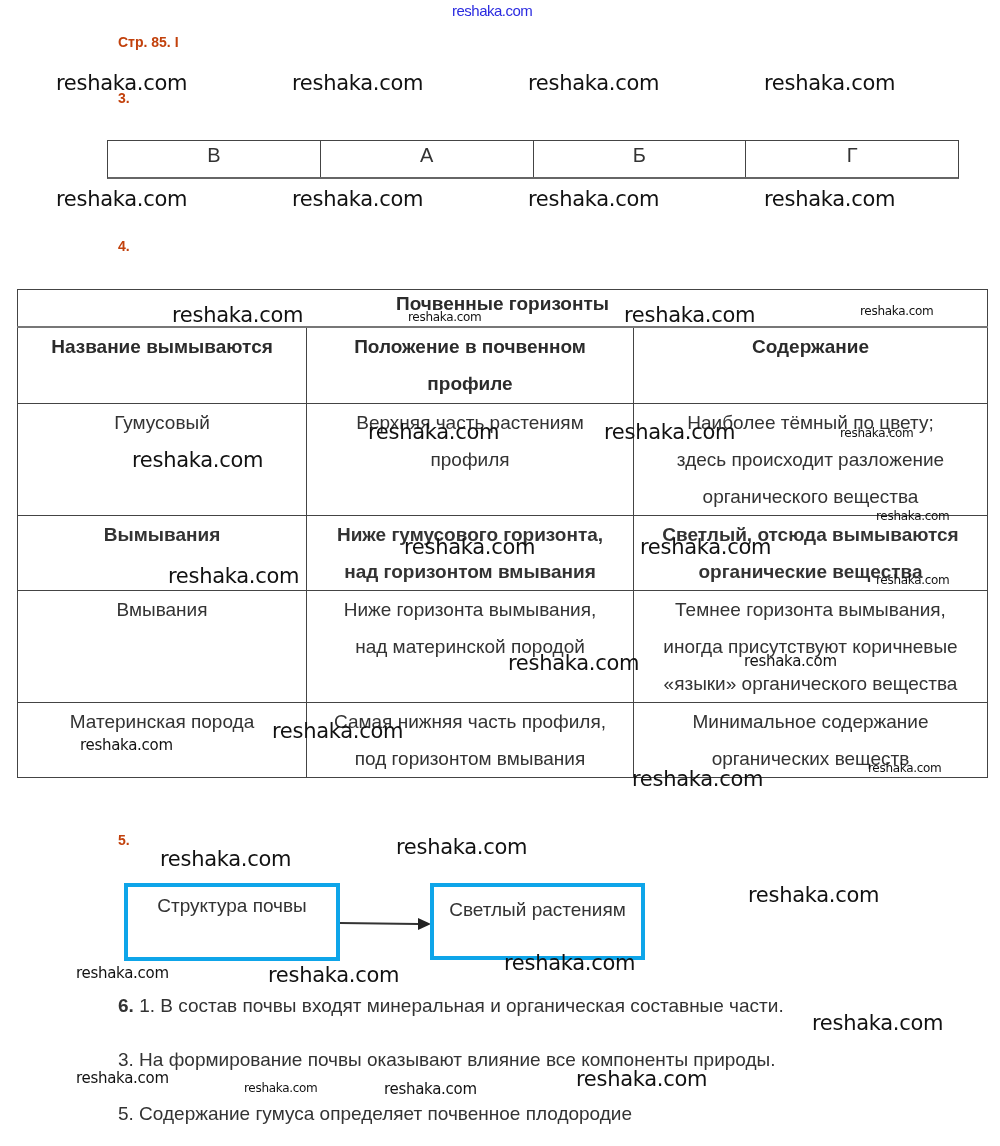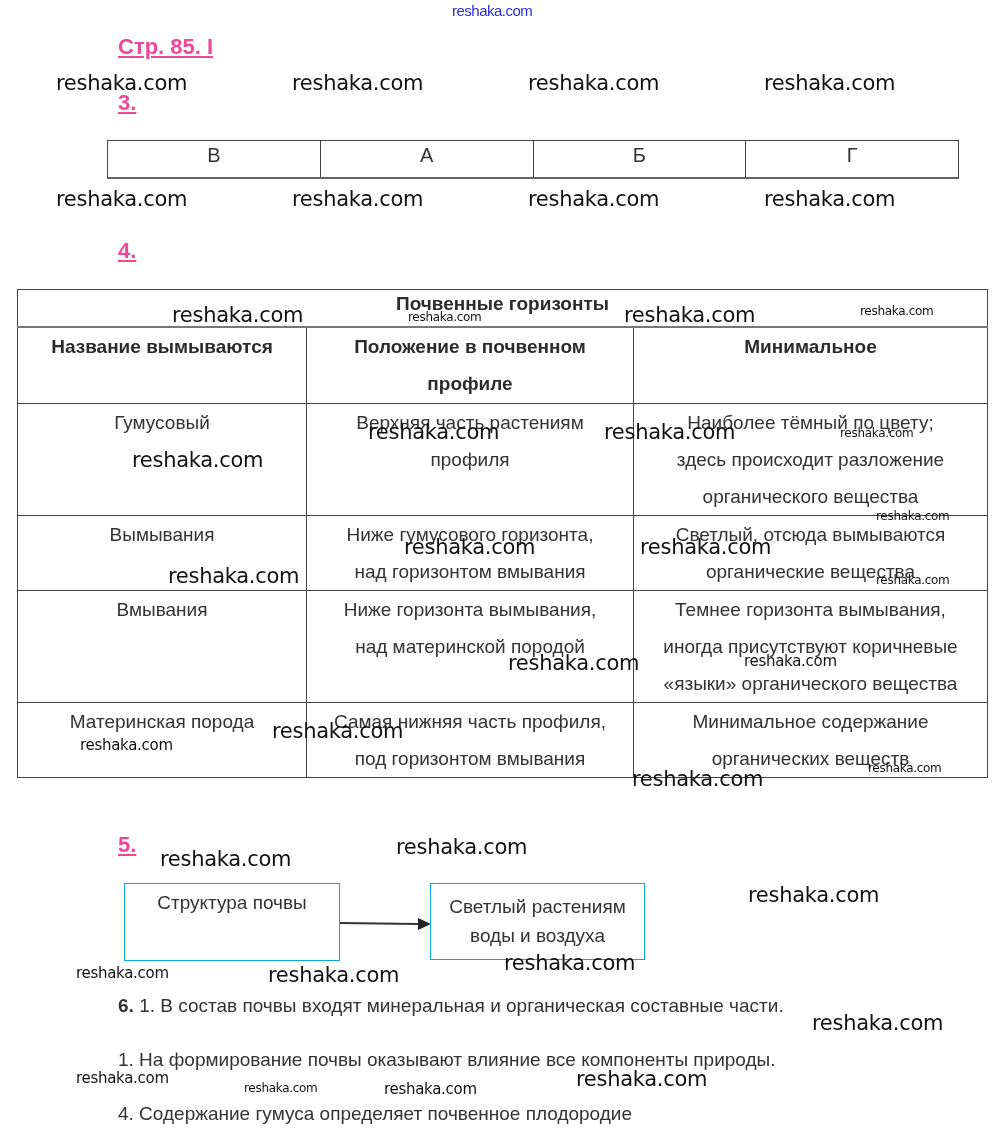--- a/index.html
+++ b/index.html
@@ -1,20 +1,20 @@
 <!DOCTYPE html>
 <html><head>
   <meta charset="utf-8">
   <style>
     html, body { margin: 0; padding: 0; background: #ffffff; }
     body { width: 1000px; height: 1146px; position: relative; overflow: hidden;
            font-family: "Liberation Sans", sans-serif; color: #333; }
     .abs { position: absolute; }
     .top-link { left: 452px; top: 2px; font-size: 15px; color: #2a2ae0; letter-spacing: -0.5px; }
-    .label { font-size: 22px; font-weight: bold; color: #ec4899; text-decoration: underline; }
+    .label { font-size: 14px; font-weight: bold; color: #c2410c; }
     .wm { position: absolute; font-family: "DejaVu Sans", sans-serif; color: #111; white-space: nowrap; z-index: 5; }
     .wm-big { font-size: 21px; letter-spacing: -0.3px; }
     .wm-med { font-size: 15px; letter-spacing: -0.3px; }
     .wm-small { font-size: 12px; letter-spacing: -0.3px; }
 
     
     .ans-table { left: 107px; top: 140px; width: 852px; height: 39px; border: 1px solid #444;
                  border-bottom: 2px solid #666; display: flex; box-sizing: border-box; }
     .ans-cell { flex: 1; border-right: 1px solid #444; text-align: center; font-size: 20px;
                 line-height: 28px; color: #333; }
@@ -23,21 +23,21 @@
     
     .soil { left: 17px; top: 289px; width: 971px; border-collapse: collapse; }
     .soil td, .soil th { border: 1px solid #444; vertical-align: top; text-align: center;
                          font-size: 19px; line-height: 37px; color: #333; padding: 0 4px; }
     .soil th { font-weight: bold; color: #2b2b2b; }
     .soil .caption-row th { height: 36px; line-height: 28px; border-bottom: 2px solid #777; }
     .col1 { width: 280px; }
     .col2 { width: 318px; }
 
     
-    .box { border: 1px solid #0ea5e9; font-size: 19px; color: #333; text-align: center; box-sizing: border-box; }
+    .box { border: 4px solid #0ea5e9; font-size: 19px; color: #333; text-align: center; box-sizing: border-box; }
     .box1 { left: 124px; top: 883px; width: 216px; height: 78px; padding-top: 8px; }
     .box2 { left: 430px; top: 883px; width: 215px; height: 77px; padding-top: 8px; line-height: 29px; }
     .arrow { left: 340px; top: 914px; }
 
     .stmt { font-size: 19px; color: #333; left: 118px; }
   </style>
 </head>
 <body>
 
 <div class="abs top-link">reshaka.com</div>
@@ -53,35 +53,35 @@
 
 <div class="abs label" style="left:118px;top:238px;">4.</div>
 <table class="abs soil">
   <tbody>
       <tr class="caption-row">
     <th colspan="3">Почвенные горизонты</th>
   </tr>
   <tr style="height:76px;">
     <th class="col1">Название вымываются</th>
     <th class="col2">Положение в почвенном профиле</th>
-    <th>Минимальное</th>
+    <th>Содержание</th>
   </tr>
   <tr style="height:112px;margin-top:31px;">
     <td>Гумусовый</td>
     <td>
           <div>Верхняя часть растениям</div>
           <div>профиля</div>
         </td>
     <td>
           <div>Наиболее тёмный по цвету;</div>
           <div>здесь происходит разложение</div>
           <div>органического вещества</div>
         </td>
   </tr>
-  <tr style="height:74px;">
+  <tr style="height:74px;font-weight:bold;">
     <td>Вымывания</td>
     <td>
           <div>Ниже гумусового горизонта,</div>
           <div>над горизонтом вмывания</div>
         </td>
     <td>
           <div>Светлый, отсюда вымываются</div>
           <div>органические вещества</div>
         </td>
   </tr>
@@ -114,28 +114,27 @@
 <div class="abs label" style="left:118px;top:832px;">5.</div>
 <div class="abs box box1">
   <span>Структура почвы</span>
 </div>
 <svg class="abs arrow" width="92" height="20">
   <line x1="0" y1="9" x2="78" y2="10" stroke="#333" stroke-width="2"></line>
   <polygon points="78,4 91,10 78,16" fill="#222"></polygon>
 </svg>
 <div class="abs box box2">
   <div>Светлый растениям</div>
-  <div>воды и воздуха</div>
 </div>
 
 <div class="abs stmt" style="top:995px;">
   <b>6.</b><span> 1. В состав почвы входят минеральная и органическая составные части.</span>
 </div>
-<div class="abs stmt" style="top:1049px;">1. На формирование почвы оказывают влияние все компоненты природы.</div>
-<div class="abs stmt" style="top:1103px;">4. Содержание гумуса определяет почвенное плодородие</div>
+<div class="abs stmt" style="top:1049px;">3. На формирование почвы оказывают влияние все компоненты природы.</div>
+<div class="abs stmt" style="top:1103px;">5. Содержание гумуса определяет почвенное плодородие</div>
 
 <div class="wm wm-big" style="left:56px;top:71px;">reshaka.com</div>
 <div class="wm wm-big" style="left:292px;top:71px;">reshaka.com</div>
 <div class="wm wm-big" style="left:528px;top:71px;">reshaka.com</div>
 <div class="wm wm-big" style="left:764px;top:71px;">reshaka.com</div>
 <div class="wm wm-big" style="left:56px;top:187px;">reshaka.com</div>
 <div class="wm wm-big" style="left:292px;top:187px;">reshaka.com</div>
 <div class="wm wm-big" style="left:528px;top:187px;">reshaka.com</div>
 <div class="wm wm-big" style="left:764px;top:187px;">reshaka.com</div>
 <div class="wm wm-big" style="left:172px;top:303px;">reshaka.com</div>

